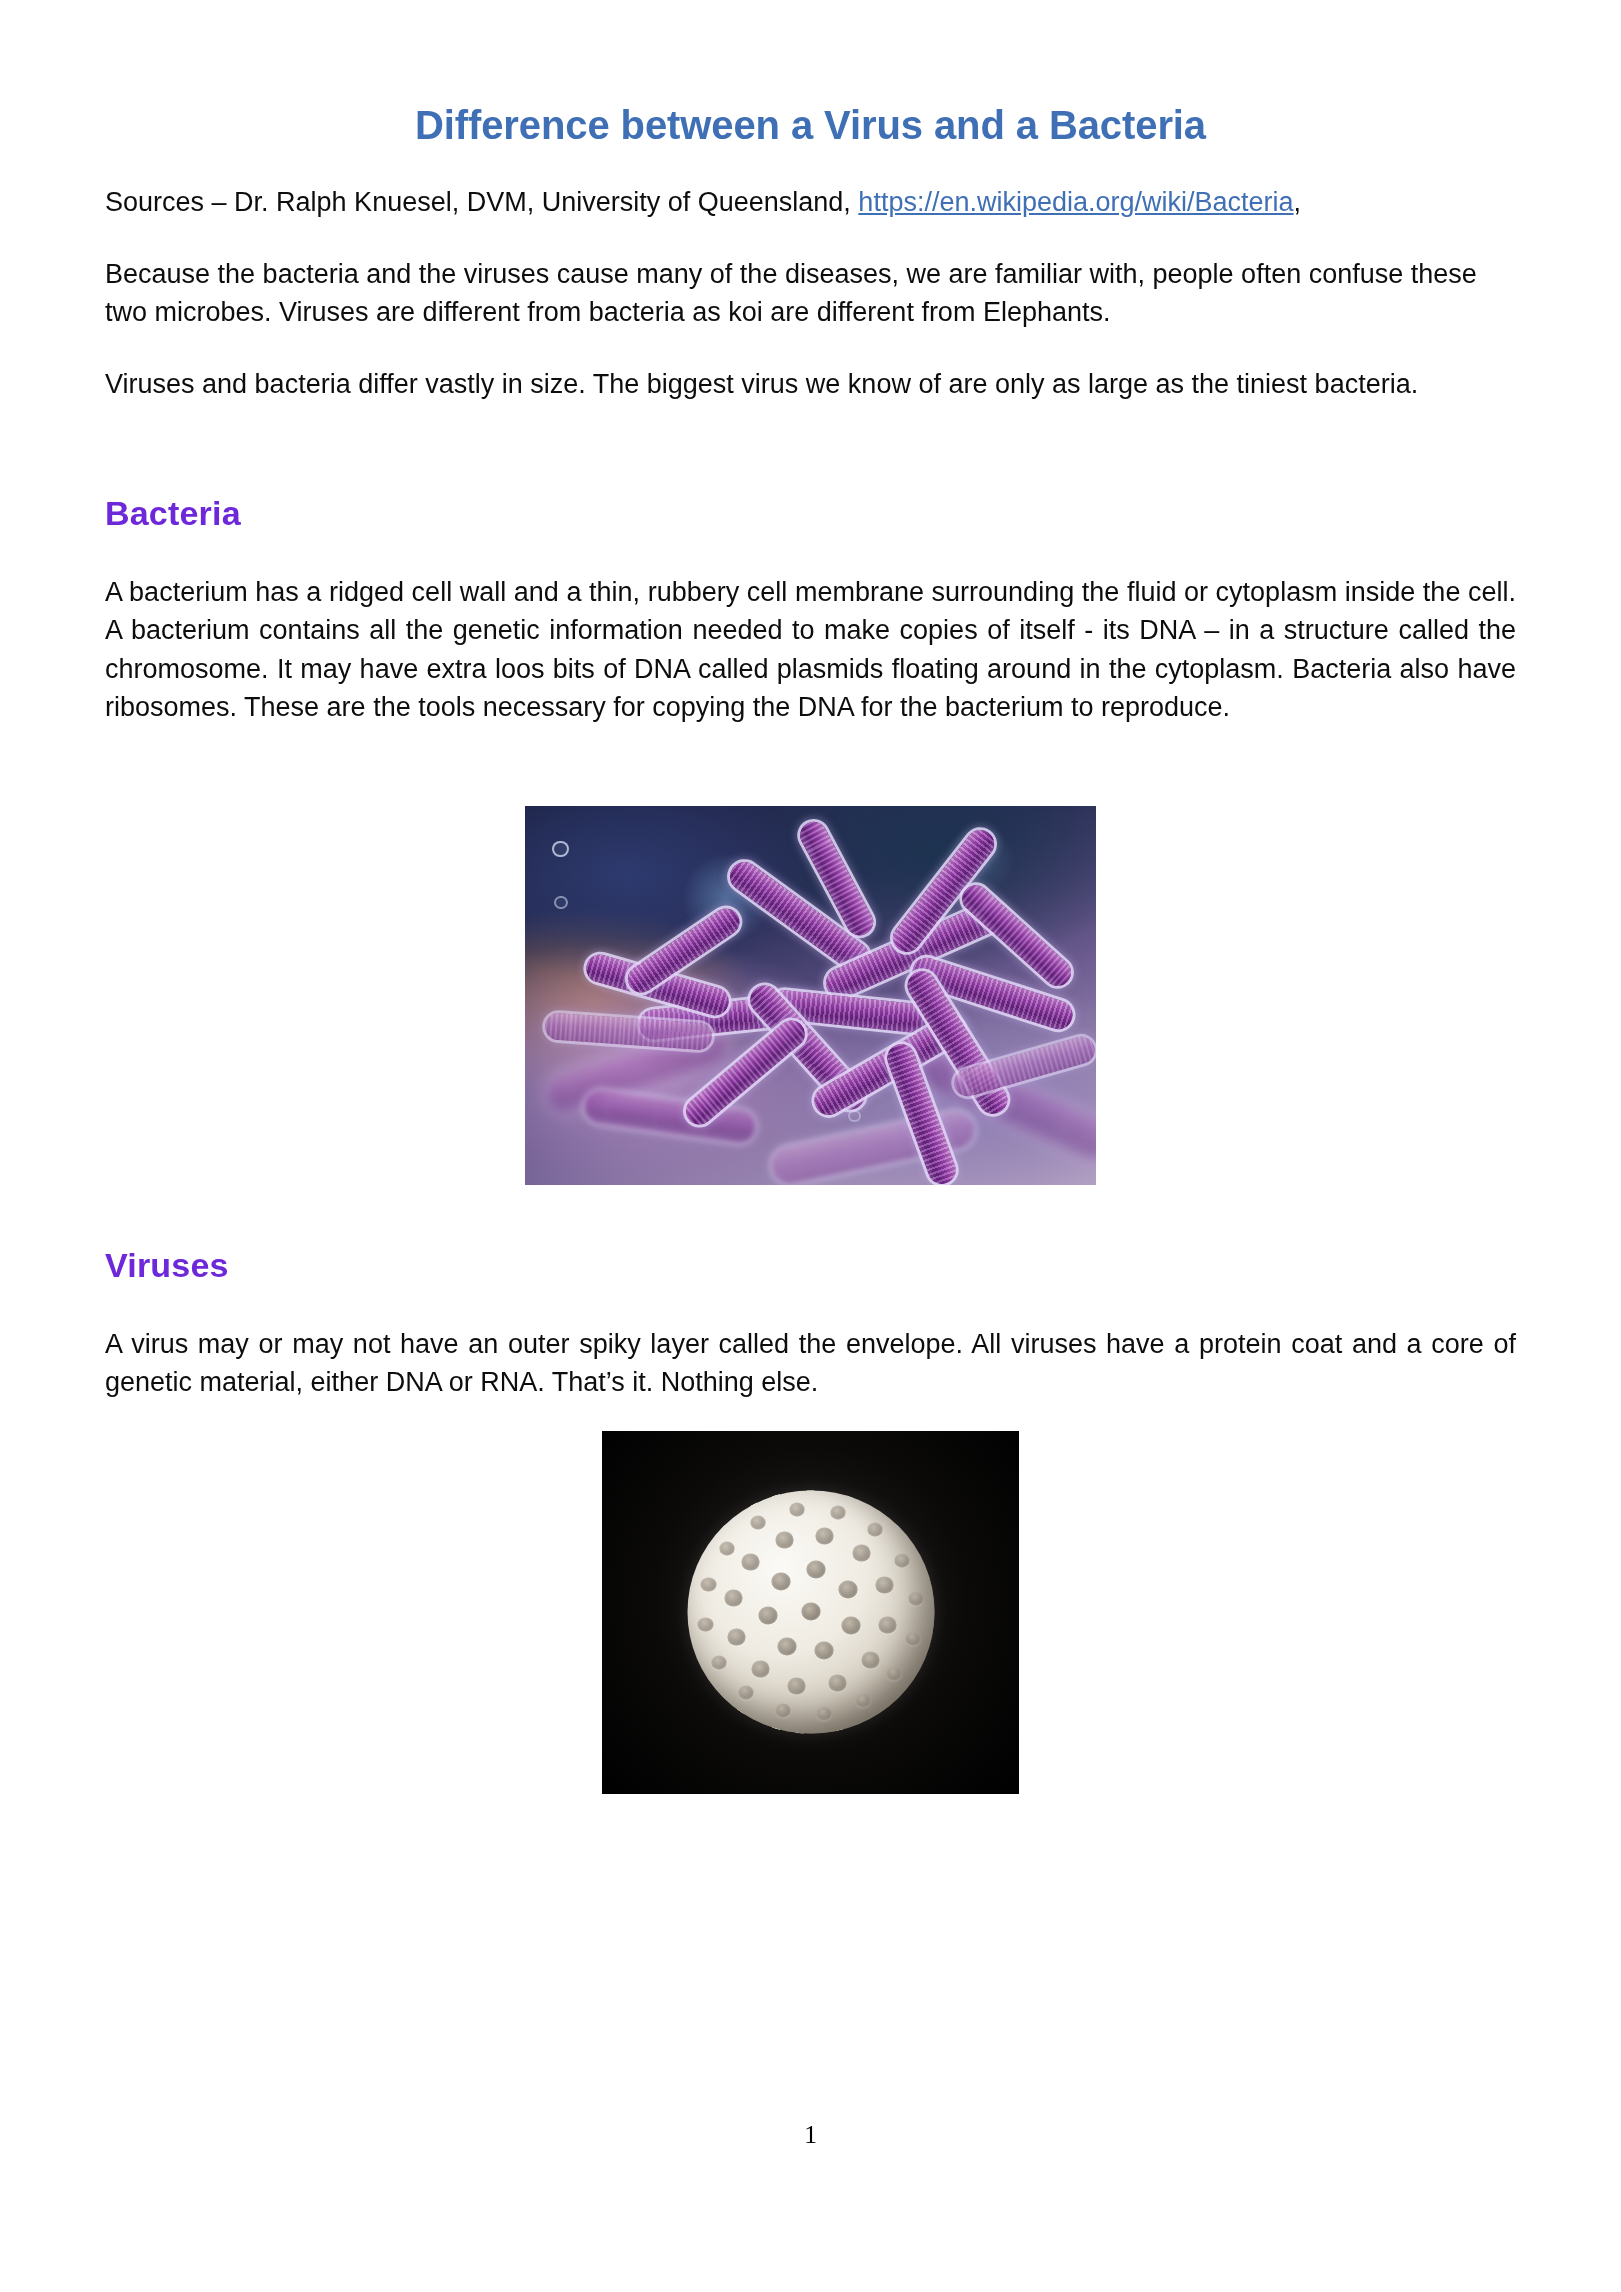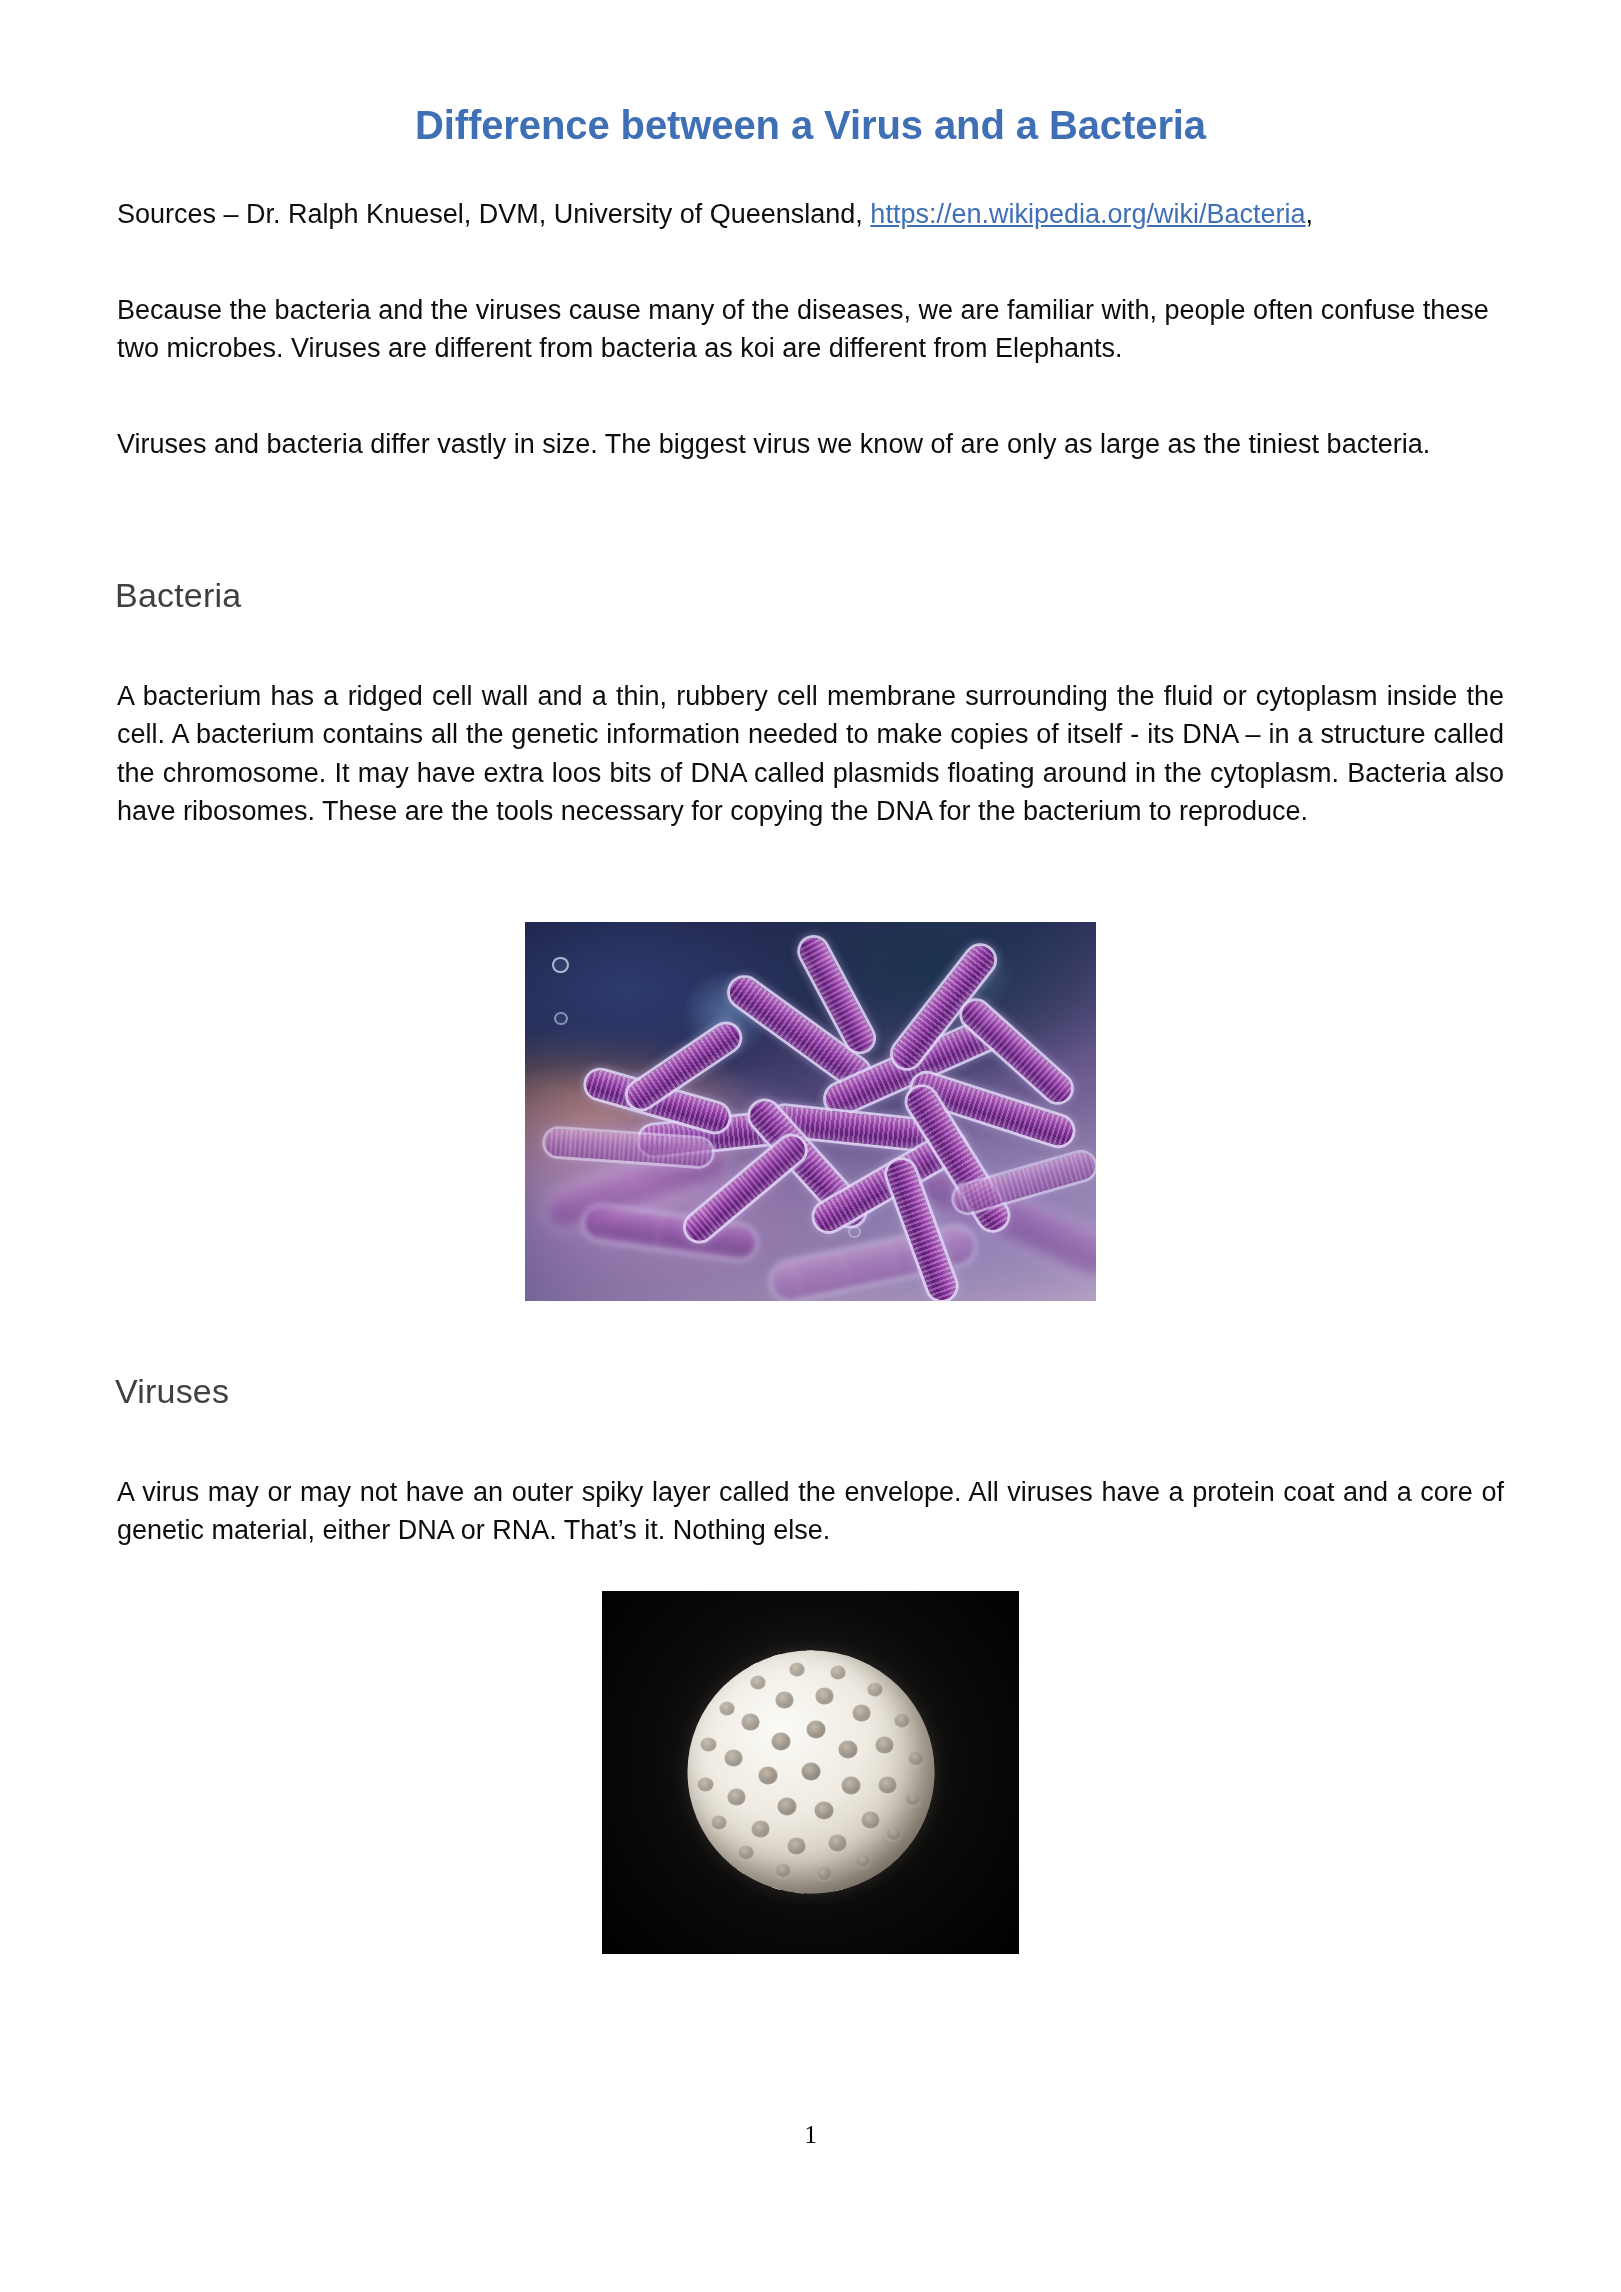--- a/index.html
+++ b/index.html
@@ -33,37 +33,37 @@
     font-size: 40px;
     font-weight: bold;
     letter-spacing: -0.1px;
     margin: 0;
     padding-top: 102px;
     line-height: 1.15;
   }
   p.body-text {
     font-size: 27px;
     line-height: 1.42;
-    margin: 16px;
+    margin: 4px;
     padding: 0;
     color: #0d0d0d;
   }
   .spacer-18 { height: 18.6px; }
   .spacer-24 { height: 25.5px; }
   .spacer-30 { height: 31px; }
   .justify { text-align: justify; text-justify: inter-word; }
   .link {
     color: #3f6fb5;
     text-decoration: underline;
   }
   h2.section-heading {
-    color: #404040;
+    color: #6d28d9;
     font-size: 34px;
-    font-weight: normal;
-    margin: 14px;
+    font-weight: bold;
+    margin: 4px;
     line-height: 1.2;
     letter-spacing: 0.2px;
   }
   .figure {
     position: relative;
   }
   .fig-bacteria {
     width: 571px;
     height: 379px;
     margin: 0 auto;

